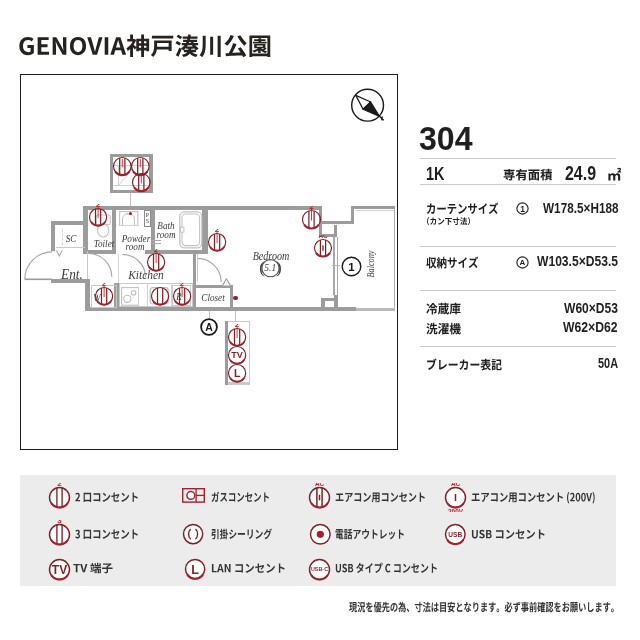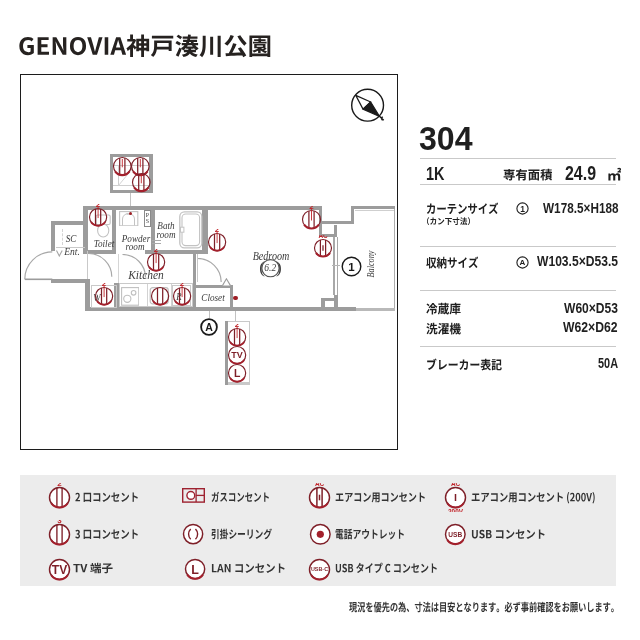--- a/index.html
+++ b/index.html
@@ -114,36 +114,36 @@
     <path d="M0.5 17.5 L14.5 0.5" stroke="#d4d4d4" stroke-width="1"></path>
   </svg>
 <div class="ln" style="left:55.5px;top:246.6px;width:29.5px;height:1.2px;background:#c9c9c9;"></div>
 <div class="ln" style="left:86.8px;top:251.3px;width:1.2px;height:27.6px;background:#c9c9c9;"></div>
 <div class="abs" style="left:61.9px;top:228.5px;width:1px;height:16px;border-left:1px dashed #d4d4d4;"></div>
 <div class="ln" style="left:118.3px;top:254px;width:1px;height:29px;background:#d5d5d5;"></div>
 <div class="ln" style="left:130.4px;top:192.8px;width:1.1px;height:12.8px;background:#c2c2c2;"></div>
 <div class="ln" style="left:208.5px;top:311.4px;width:1.1px;height:7px;background:#c2c2c2;"></div>
 <div class="ln" style="left:235.2px;top:311.4px;width:1.1px;height:10px;background:#c2c2c2;"></div>
 <div class="lab" style="left:70.5px;top:237.5px;font-size:10.5px;transform:translate(-50%,-50%) scaleX(0.87);">SC</div>
-<div class="lab" style="left:72.4px;top:251px;font-size:10px;transform:translate(-50%,-50%) scaleX(0.95);">Ent.</div>
+<div class="lab" style="left:72.4px;top:275px;font-size:14px;transform:translate(-50%,-50%) scaleX(0.95);">Ent.</div>
 <div class="lab" style="left:103.8px;top:242.6px;font-size:10.5px;transform:translate(-50%,-50%) scaleX(0.87);">Toilet</div>
 <div class="lab" style="left:135.8px;top:237.5px;font-size:10.5px;transform:translate(-50%,-50%) scaleX(0.87);">Powder</div>
 <div class="lab" style="left:135.3px;top:246.2px;font-size:10.5px;transform:translate(-50%,-50%) scaleX(0.87);">room</div>
 <div class="lab" style="left:165.8px;top:225.4px;font-size:10.5px;transform:translate(-50%,-50%) scaleX(0.87);">Bath</div>
 <div class="lab" style="left:166.3px;top:234.0px;font-size:10.5px;transform:translate(-50%,-50%) scaleX(0.87);">room</div>
 <div class="lab" style="left:146.3px;top:274.9px;font-size:13.5px;transform:translate(-50%,-50%) scaleX(0.85);">Kitchen</div>
 <div class="lab" style="left:213.3px;top:296.9px;font-size:10.5px;transform:translate(-50%,-50%) scaleX(0.87);">Closet</div>
 <div class="lab" style="left:271.0px;top:256.4px;font-size:13.5px;transform:translate(-50%,-50%) scaleX(0.75);">Bedroom</div>
 <div class="lab" style="left:97.0px;top:296.5px;font-size:10px;transform:translate(-50%,-50%) scaleX(0.87);">W</div>
 <div class="lab" style="left:178.5px;top:296.2px;font-size:10px;transform:translate(-50%,-50%) scaleX(0.87);">R</div>
 <div class="lab" style="left:369.5px;top:264px;font-size:10px;transform:translate(-50%,-50%) rotate(-90deg) scaleX(0.82);">Balcony</div>
 <svg class="abs" style="left:255px;top:257px" width="31" height="23" viewBox="0 0 31 23">
 <circle cx="15.5" cy="11.2" r="8.6" fill="none" stroke="#555" stroke-width="1.1"></circle>
 </svg>
-<div class="lab" style="left:270.3px;top:268.3px;font-size:9.5px;transform:translate(-50%,-50%);">6.2</div>
+<div class="lab" style="left:270.3px;top:268.3px;font-size:9.5px;transform:translate(-50%,-50%);">5.1</div>
 <div class="lab" style="left:262.2px;top:267.9px;font-size:17px;transform:translate(-50%,-50%);font-style:normal;">(</div>
 <div class="lab" style="left:278.8px;top:267.9px;font-size:17px;transform:translate(-50%,-50%);font-style:normal;">)</div>
 <svg class="abs" style="left:108.9px;top:152.5px" width="26.6" height="26.6" viewBox="0 0 26.6 26.6">
     <circle cx="13.3" cy="13.3" r="8.8" fill="none" stroke="#7e1f28" stroke-width="1.15"></circle>
     <line x1="13.3" y1="6.0" x2="13.3" y2="14.3" stroke="#c2242a" stroke-width="0.9"></line>
     <line x1="10.700000000000001" y1="4.89286017720652" x2="10.700000000000001" y2="21.70713982279348" stroke="#7e1f28" stroke-width="1.25"></line>
     <line x1="15.9" y1="4.89286017720652" x2="15.9" y2="21.70713982279348" stroke="#7e1f28" stroke-width="1.25"></line>
     <path d="M6.09 18.35 A8.8 8.8 0 0 0 20.51 18.35" fill="none" stroke="#a3202c" stroke-width="2.1"></path>
   </svg>
 <svg class="abs" style="left:126.5px;top:152.5px" width="26.6" height="26.6" viewBox="0 0 26.6 26.6">

